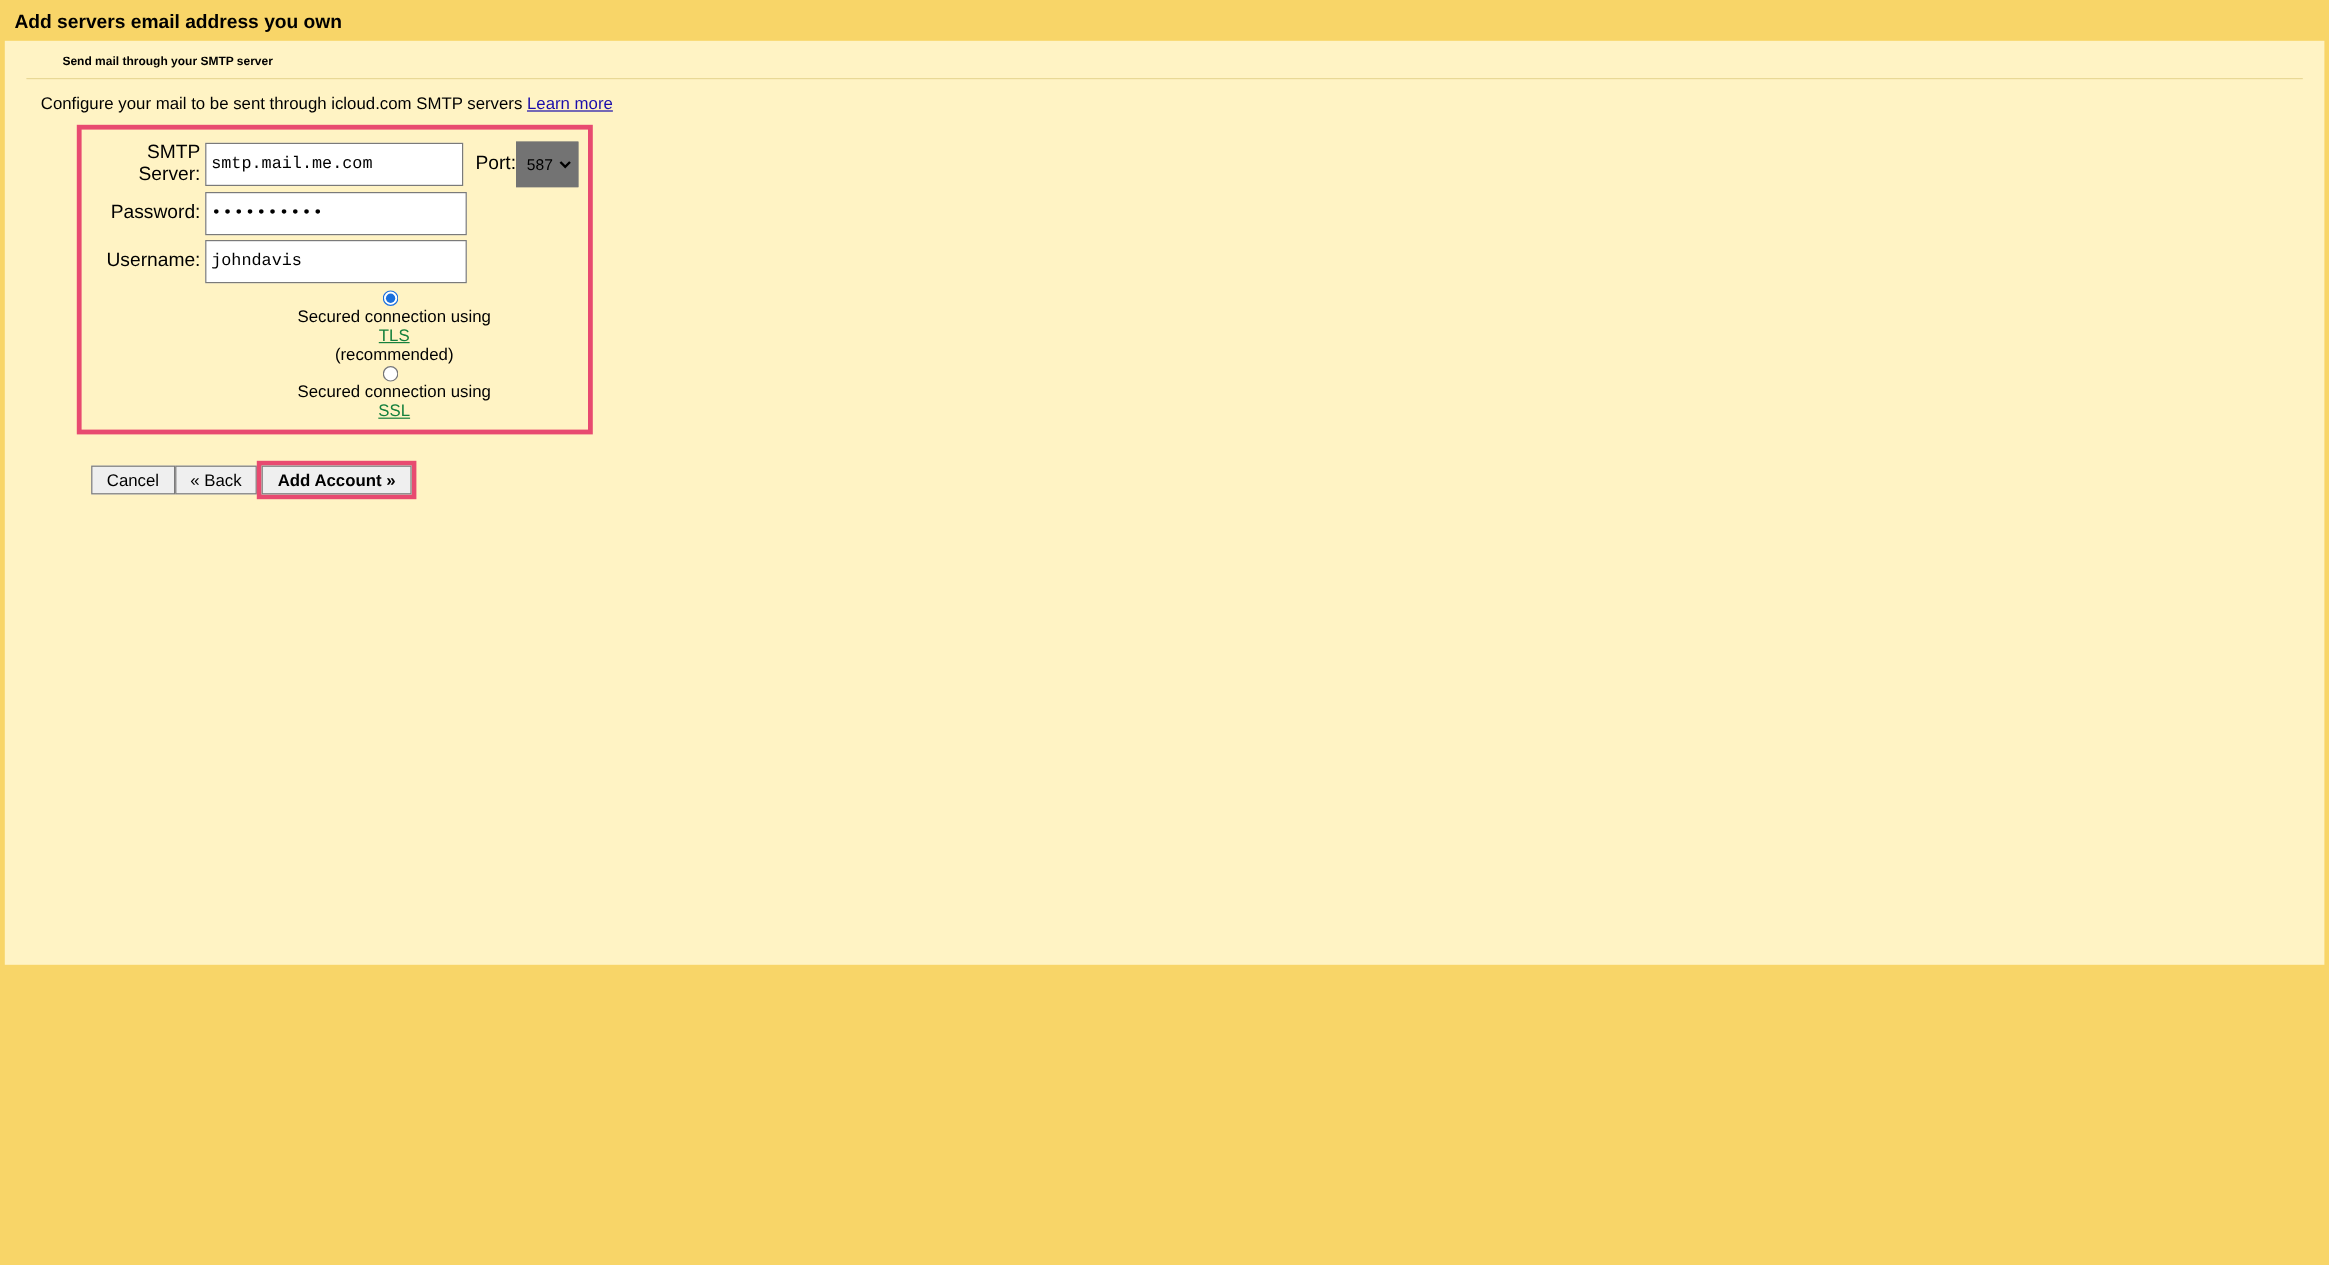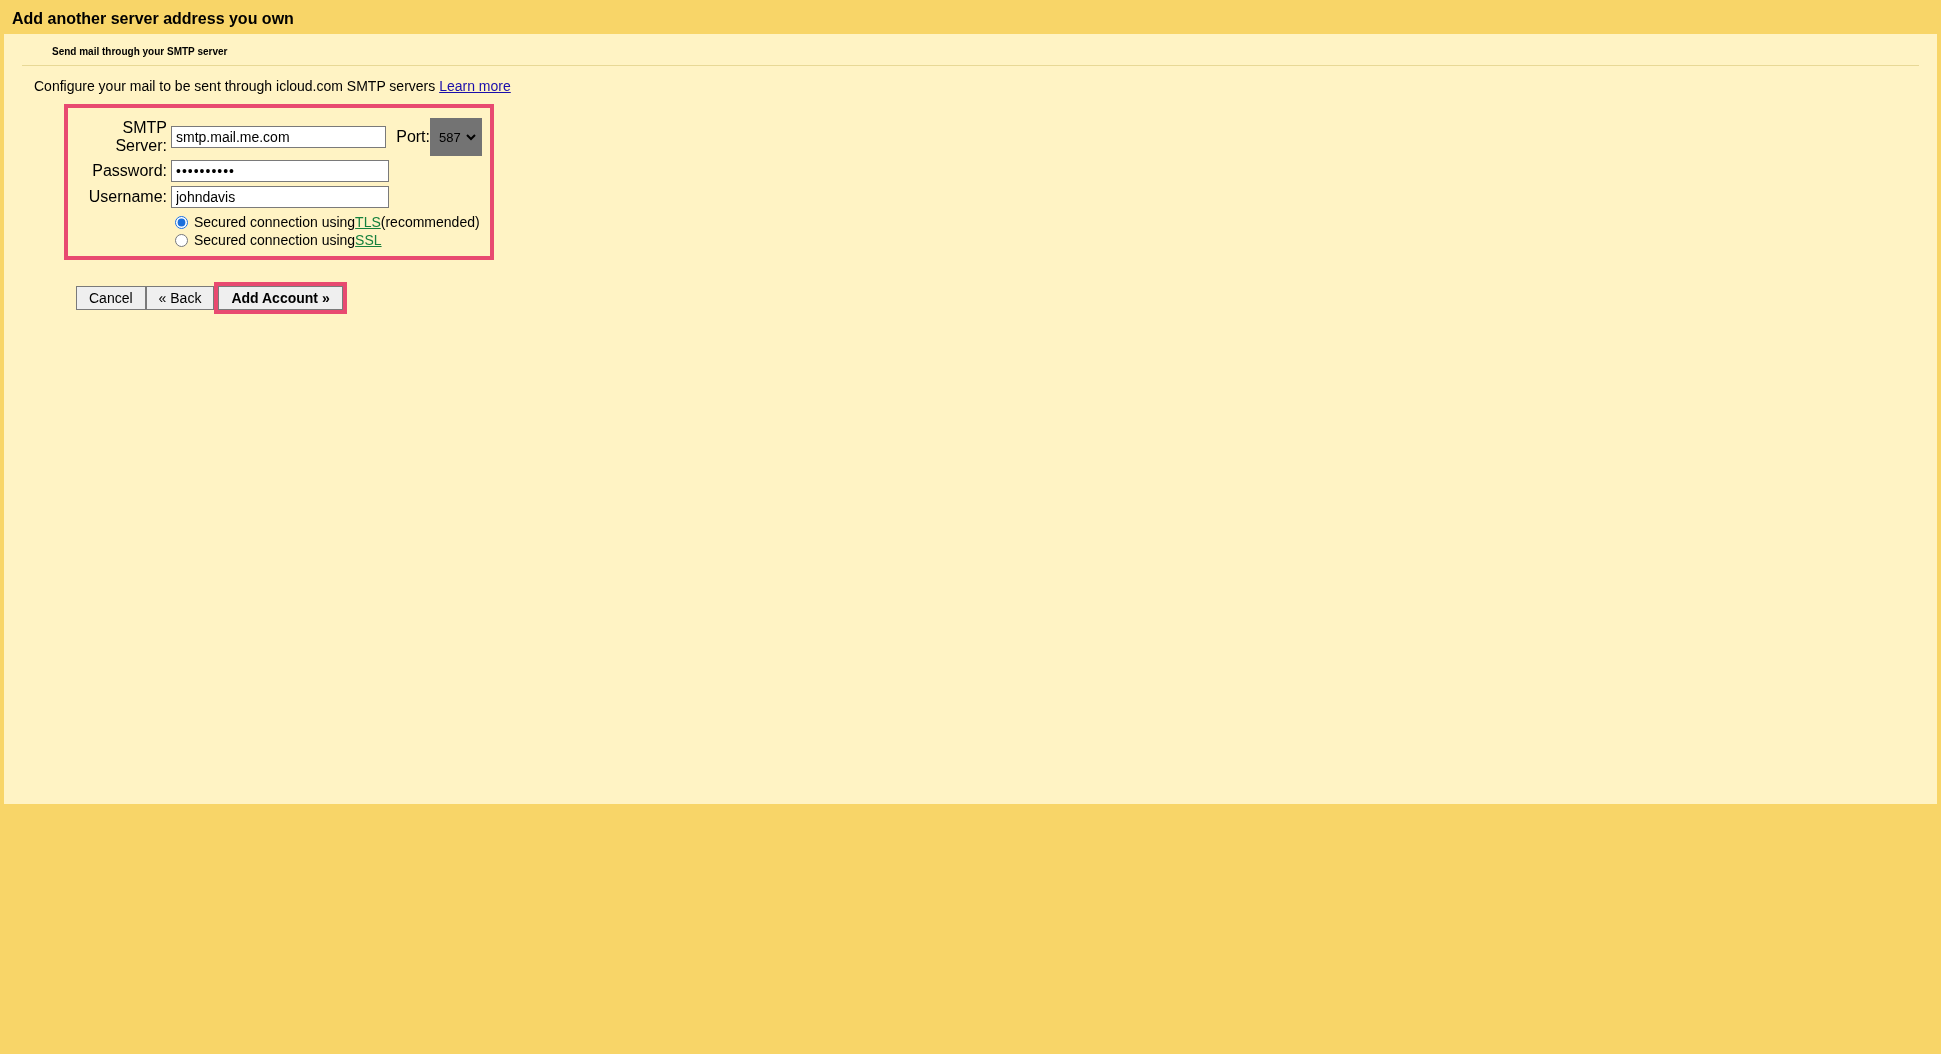--- a/index.html
+++ b/index.html
@@ -58,26 +58,26 @@
     }
     .form-label {
       text-align: right;
       width: 95px;
       padding-right: 4px;
       font-size: 16px;
       flex-shrink: 0;
     }
     .text-input {
       width: 218px;
-      height: 22px;
+      height: 36px;
       padding: 1px 4px;
       font-size: 14px;
       border: 1px solid #7a7a7a;
       background: #fff;
-      font-family: Liberation Sans, sans-serif;
+      font-family: Liberation Mono, monospace;
     }
     .pw-input {
       letter-spacing: 1px;
     }
     .port-label {
       margin-left: 10px;
       font-size: 16px;
     }
     .port-select {
       height: 38px;
@@ -88,20 +88,21 @@
     }
     .radio-block {
       margin-left: 99px;
       margin-top: 6px;
     }
     .radio-line {
       display: flex;
       align-items: center;
       font-size: 14px;
       margin-bottom: 2px;
+      flex-direction: column;
     }
     .radio-line input[type="radio"] {
       margin-right: 6px;
       accent-color: #1a6fdc;
     }
     .radio-line a {
       color: #15803d;
       text-decoration: underline;
     }
     .radio-line b {
@@ -127,21 +128,21 @@
       display: inline-block;
     }
     .btn-bold {
       font-weight: bold;
     }
   </style>
 </head>
 <body>
 
 <div class="outer">
-  <div class="header-bar">Add another server address you own</div>
+  <div class="header-bar">Add servers email address you own</div>
 
   <div class="content-wrap">
     <div class="subheader">Send mail through your SMTP server</div>
 
     <div class="config-line">
       <span>Configure your mail to be sent through icloud.com SMTP servers </span><a href="#">Learn more</a>
     </div>
 
     <div class="highlight-box">
 

